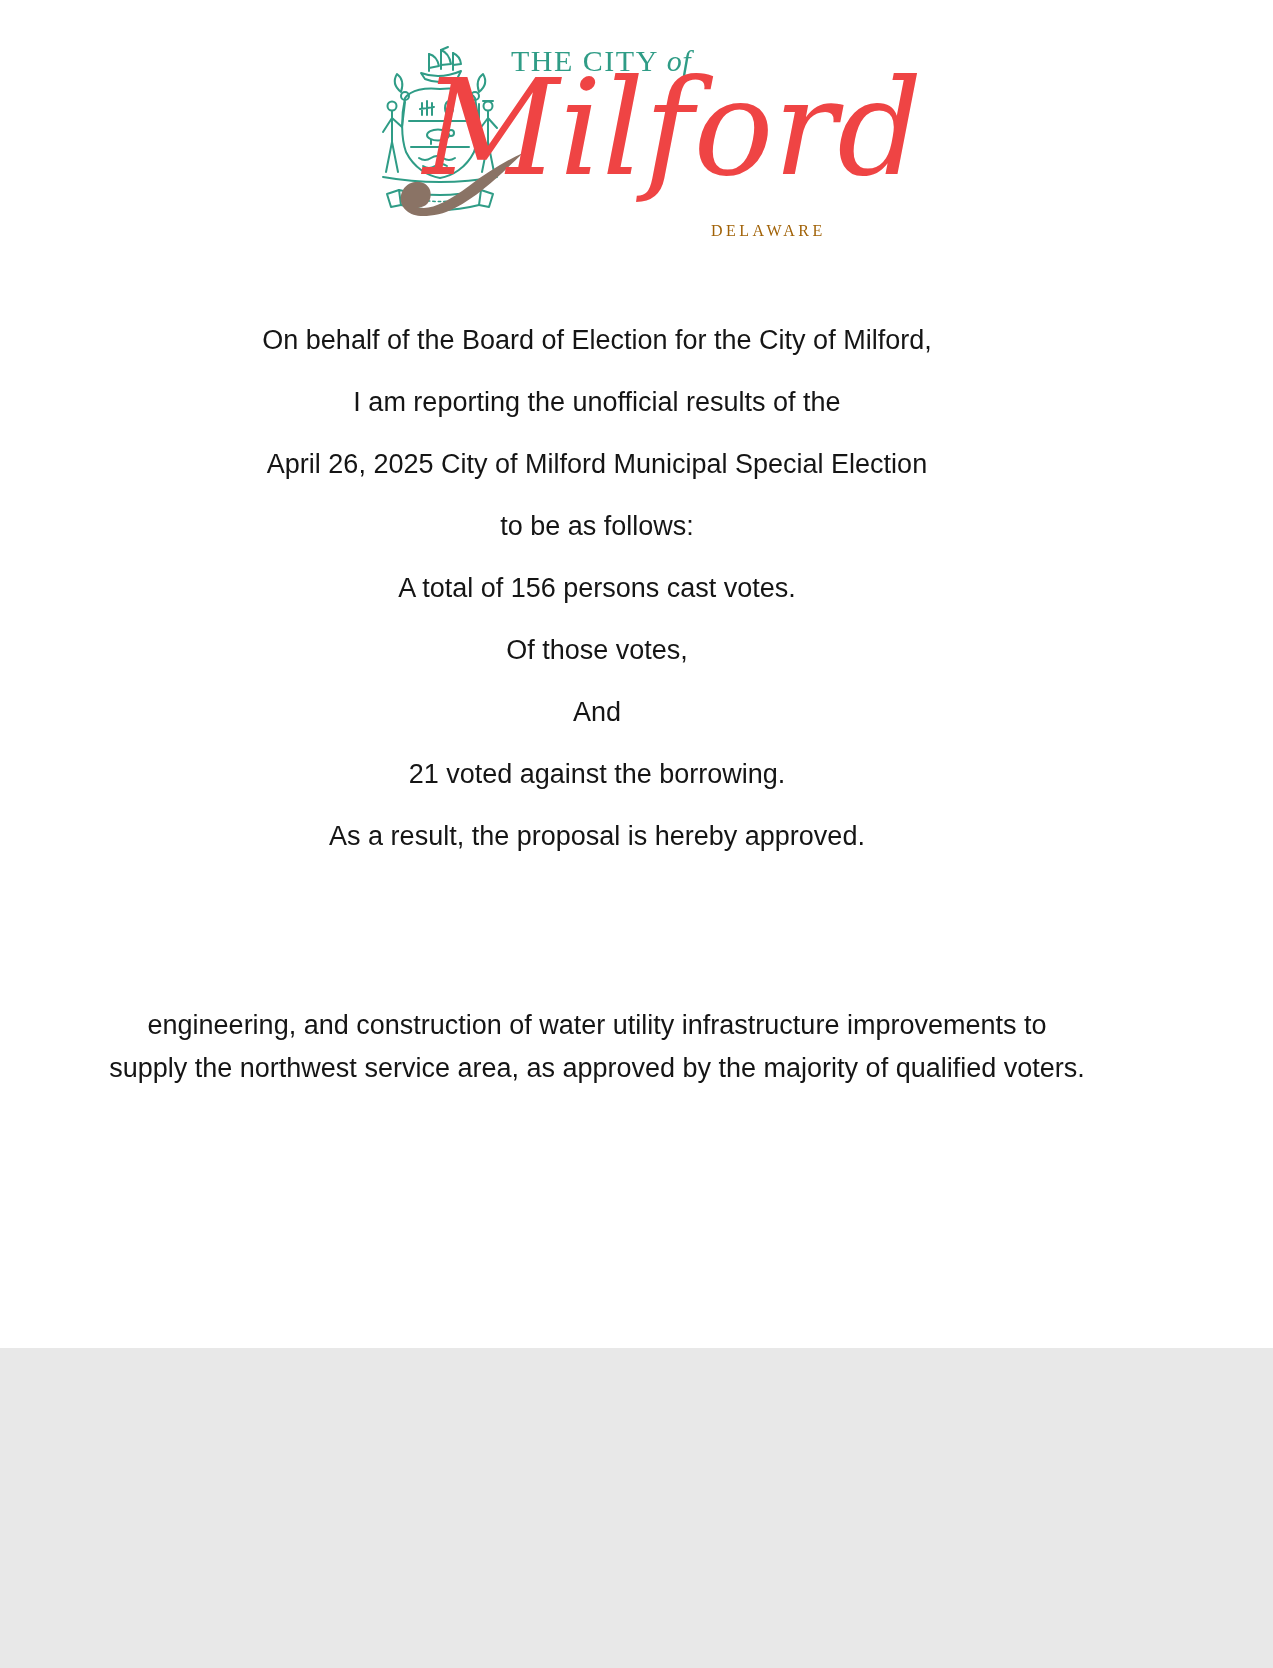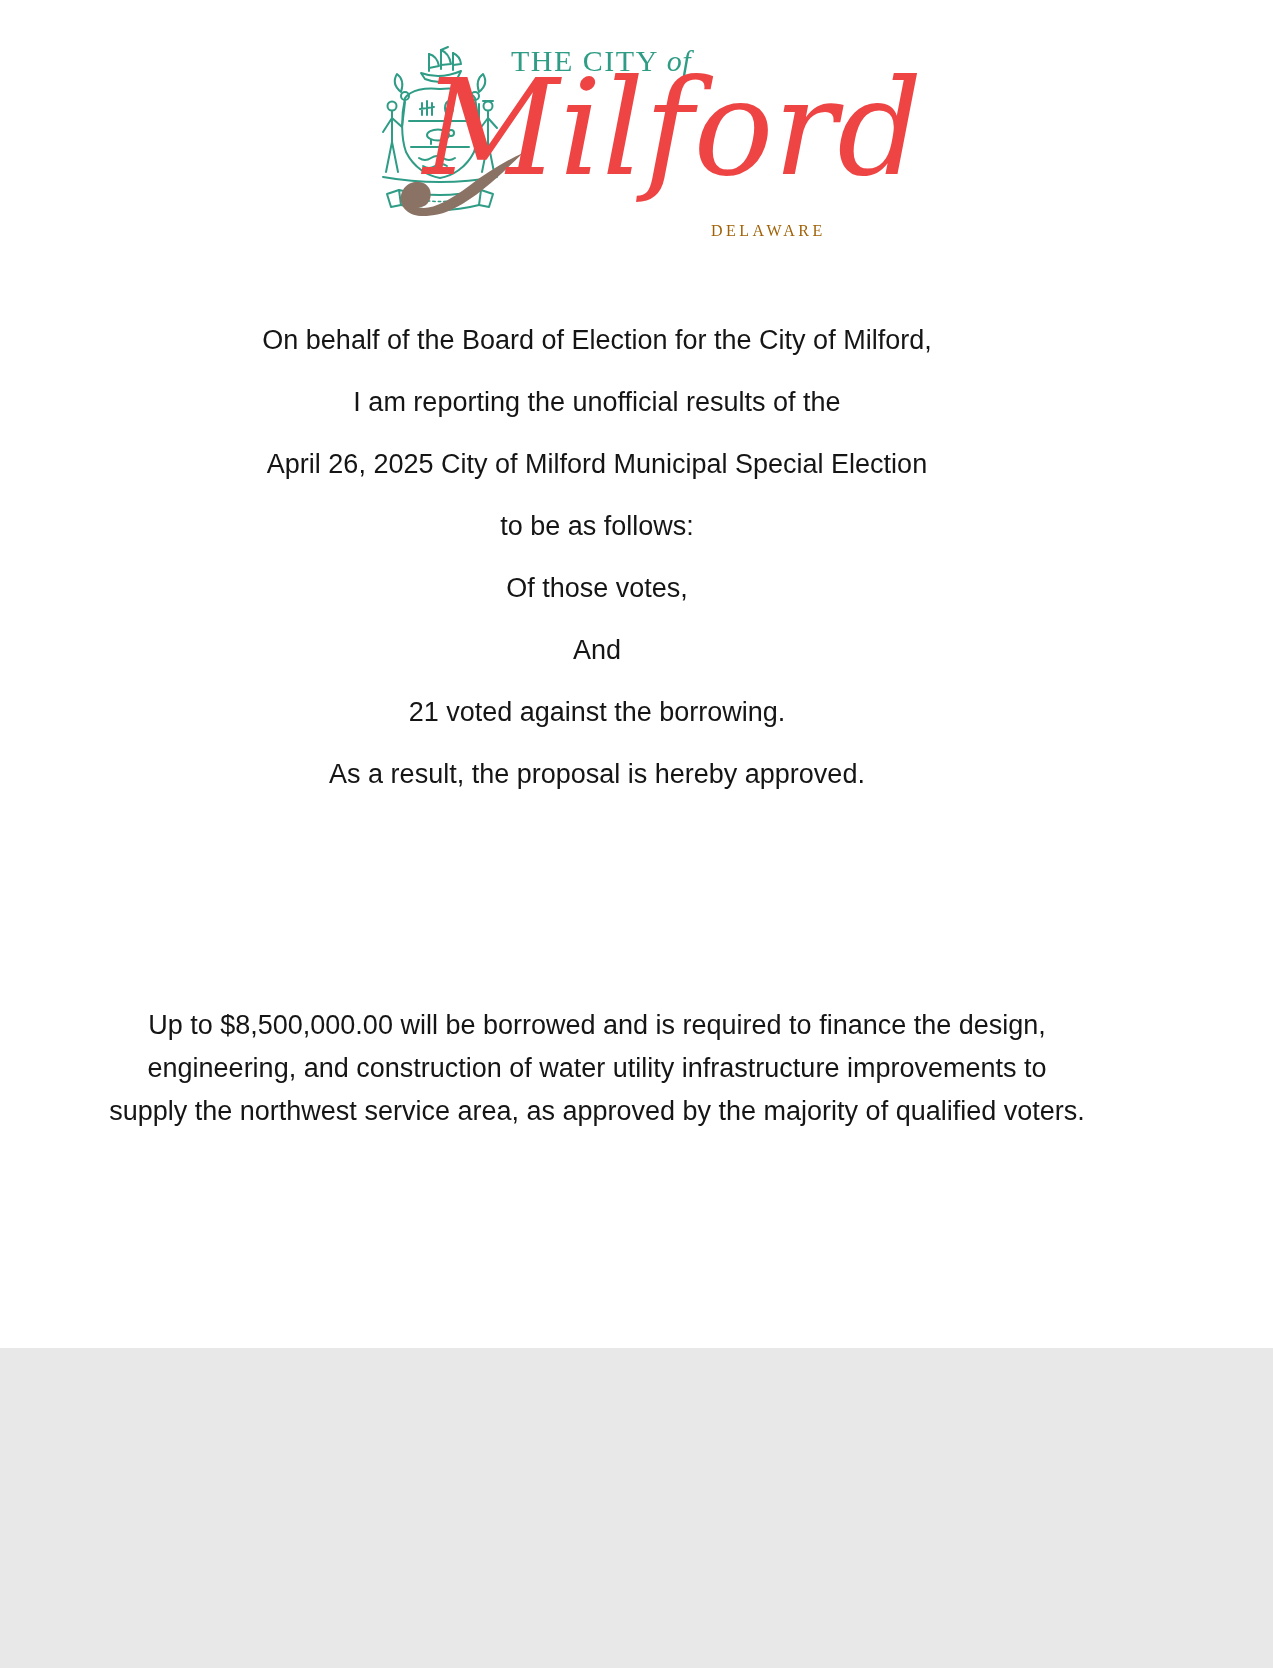--- a/index.html
+++ b/index.html
@@ -111,28 +111,28 @@
     </div>
     <div class="cityname">Milford</div>
     <div class="state">DELAWARE</div>
   </header>
 
   <main class="body-lines">
     <p>On behalf of the Board of Election for the City of Milford,</p>
     <p>I am reporting the unofficial results of the</p>
     <p>April 26, 2025 City of Milford Municipal Special Election</p>
     <p>to be as follows:</p>
+    <p>A total of 156 persons cast votes.</p>
     <p>Of those votes,</p>
     <p>And</p>
     <p>21 voted against the borrowing.</p>
     <p>As a result, the proposal is hereby approved.</p>
   </main>
 
   <section class="paragraph">
-    <p>Up to $8,500,000.00 will be borrowed and is required to finance the design,</p>
     <p>engineering, and construction of water utility infrastructure improvements to</p>
     <p>supply the northwest service area, as approved by the majority of qualified voters.</p>
   </section>
 
 
   <footer class="footer">Results Announcement</footer>
 
 </div>
 
 </body></html>

